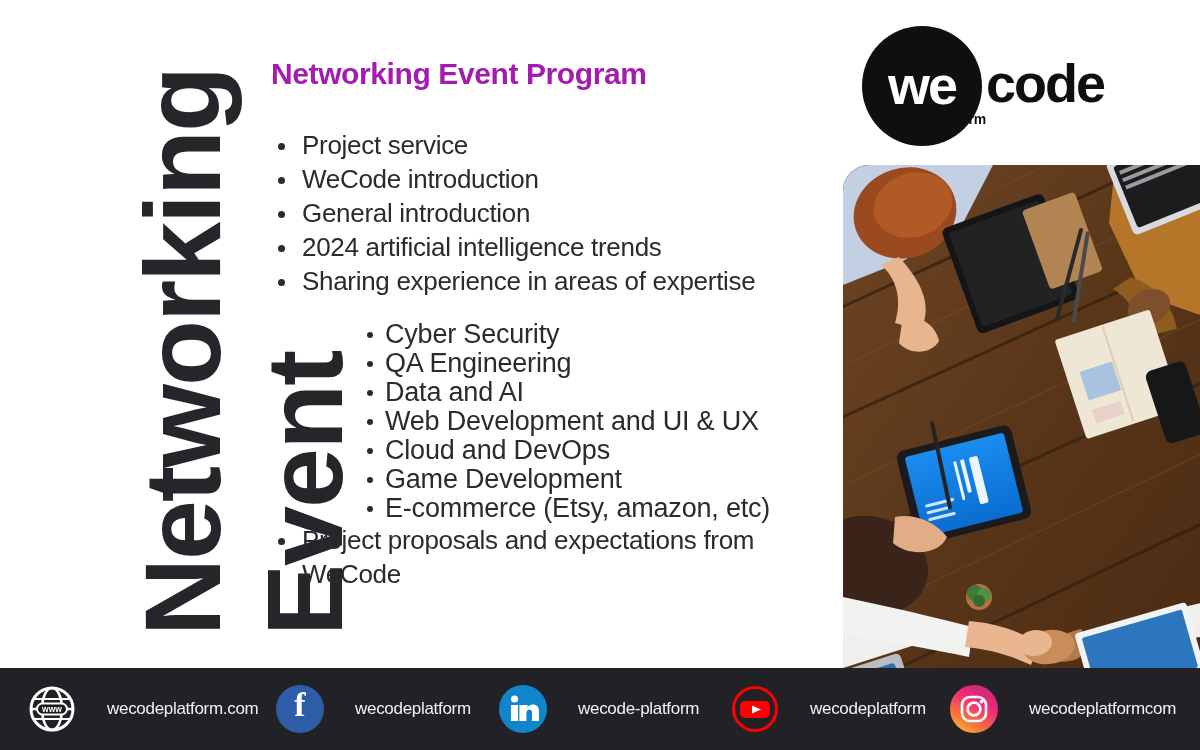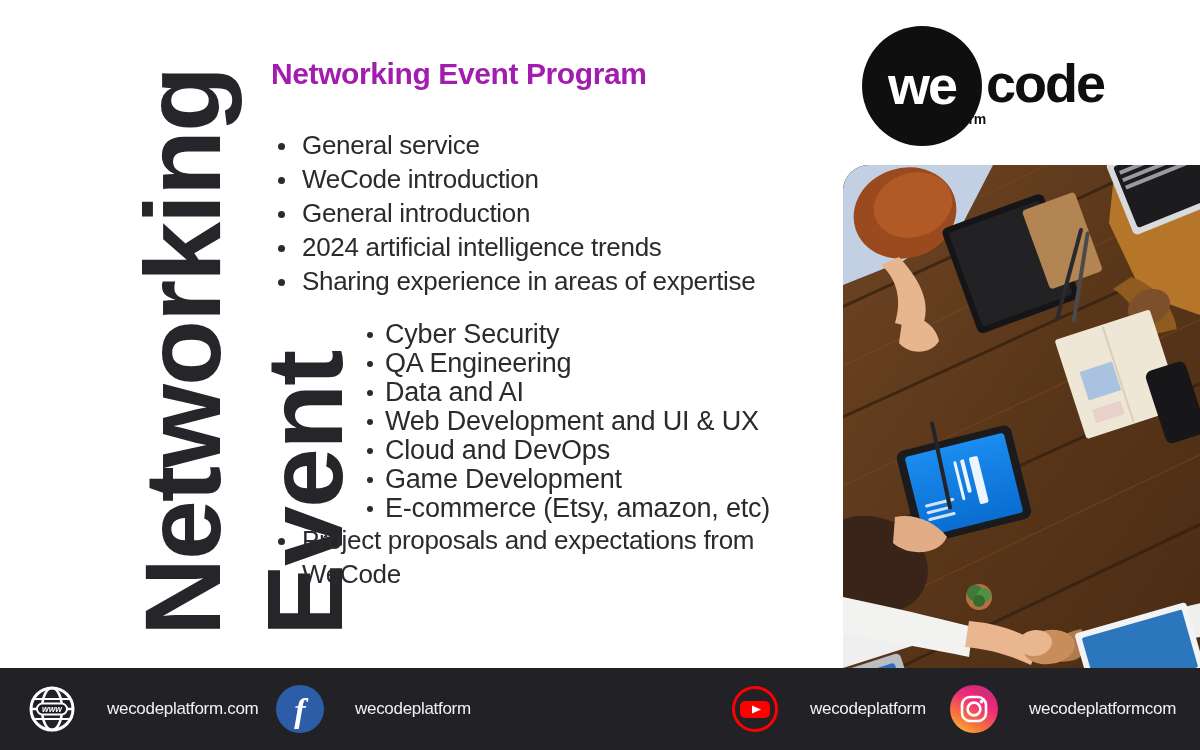--- a/index.html
+++ b/index.html
@@ -201,24 +201,23 @@
     letter-spacing: -0.3px;
     margin-left: 31px;
     white-space: nowrap;
   }
   .ic {
     width: 48px;
     height: 48px;
     border-radius: 50%;
     flex: 0 0 48px;
     display: flex;
-    align-items: center;
+    align-items: flex-start;
     justify-content: center;
     position: relative;
-    font-style: italic;
   }
   .ic-globe { background: #212126; }
   .ic-fb { background: #2d5da7; }
   .ic-li { background: #1085c9; }
   .ic-yt { background: #212126; }
   .ic-ig {
     background: linear-gradient(30deg, #f9d14a 0%, #f77737 28%, #ee2a7b 62%, #d62976 80%, #b33ab4 100%);
   }
   .fb-glyph {
     color: #ffffff;
@@ -236,21 +235,21 @@
 
   <div class="vertical-title-wrap">
     <div class="v-word one">Networking</div>
     <div class="v-word two">Event</div>
   </div>
 
   <div class="program">
     <h1 class="program-title">Networking Event Program</h1>
 
     <ul class="main-list">
-      <li>General service</li>
+      <li>Project service</li>
       <li>WeCode introduction</li>
       <li>General introduction</li>
       <li>2024 artificial intelligence trends</li>
       <li>Sharing experience in areas of expertise</li>
     </ul>
 
     <ul class="sub-list">
       <li>Cyber Security</li>
       <li>QA Engineering</li>
       <li>Data and AI</li>
@@ -466,20 +465,30 @@
       <span class="label">wecodeplatform.com</span>
     </div>
 
     <div class="social" style="left:276px;">
       <span class="ic ic-fb">
         <span class="fb-glyph">f</span>
       </span>
       <span class="label">wecodeplatform</span>
     </div>
 
+    <div class="social" style="left:499px;">
+      <span class="ic ic-li">
+        <svg width="48" height="48" viewBox="0 0 48 48">
+          <circle cx="15.5" cy="14" r="3.6" fill="#ffffff"></circle>
+          <rect x="12" y="20" width="7" height="16" fill="#ffffff"></rect>
+          <path d="M22 20h6.6v2.4c1.1-1.8 3-2.8 5.2-2.8 4 0 6.2 2.4 6.2 7V36h-7v-8.2c0-2-0.7-3.3-2.5-3.3-1.6 0-2.5 1.1-2.9 2.2-0.15 0.4-0.2 1-0.2 1.5V36h-7s0.1-14.9 0-16z" fill="#ffffff"></path>
+        </svg>
+      </span>
+      <span class="label">wecode-platform</span>
+    </div>
 
     <div class="social" style="left:731px;">
       <span class="ic ic-yt">
         <svg width="48" height="48" viewBox="0 0 48 48">
           <circle cx="24" cy="24" r="21.5" fill="none" stroke="#ff0000" stroke-width="3"></circle>
           <rect x="9" y="16" width="30" height="17" rx="5" fill="#ff0000"></rect>
           <path d="M21 20.5 L30 24.5 L21 28.5 Z" fill="#ffffff"></path>
         </svg>
       </span>
       <span class="label">wecodeplatform</span>

